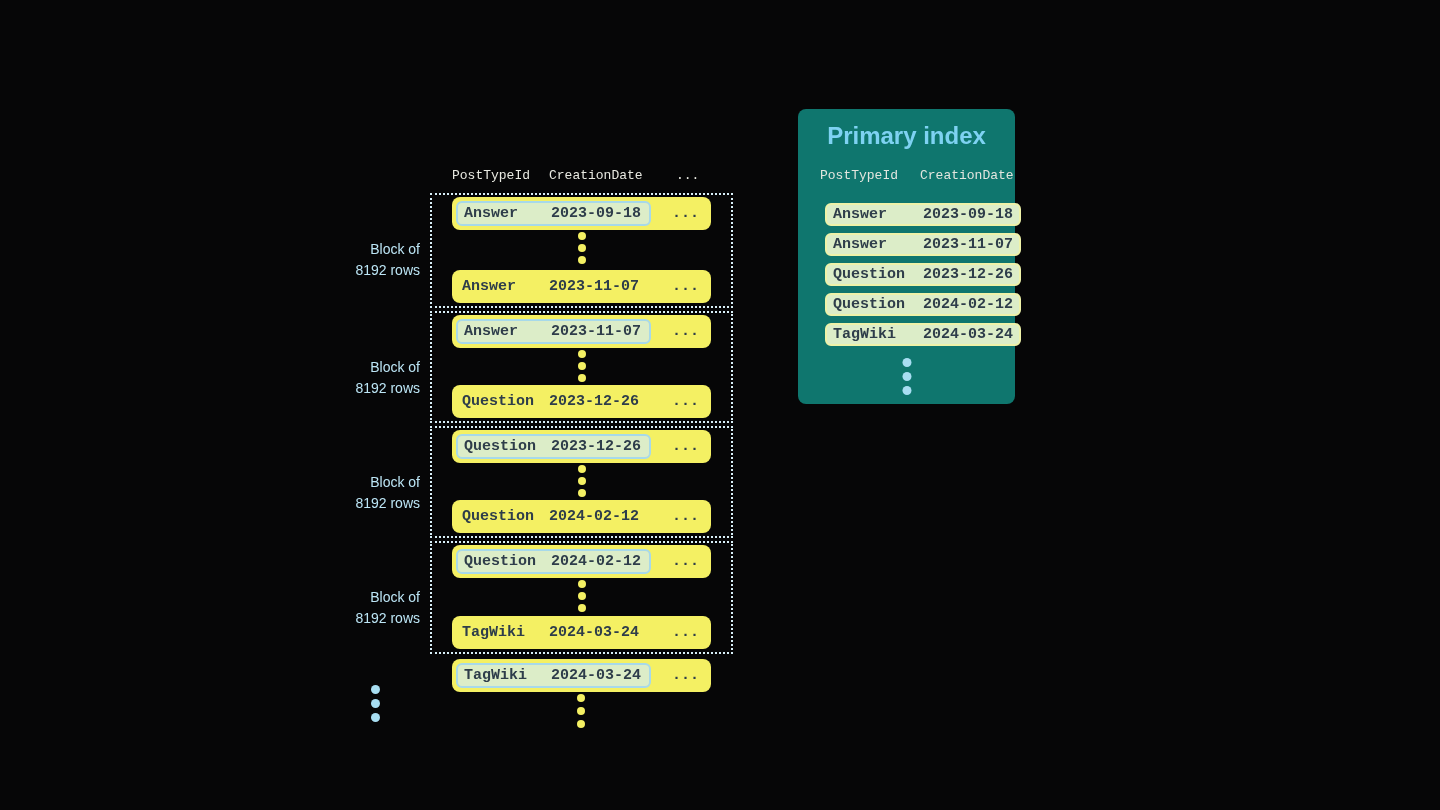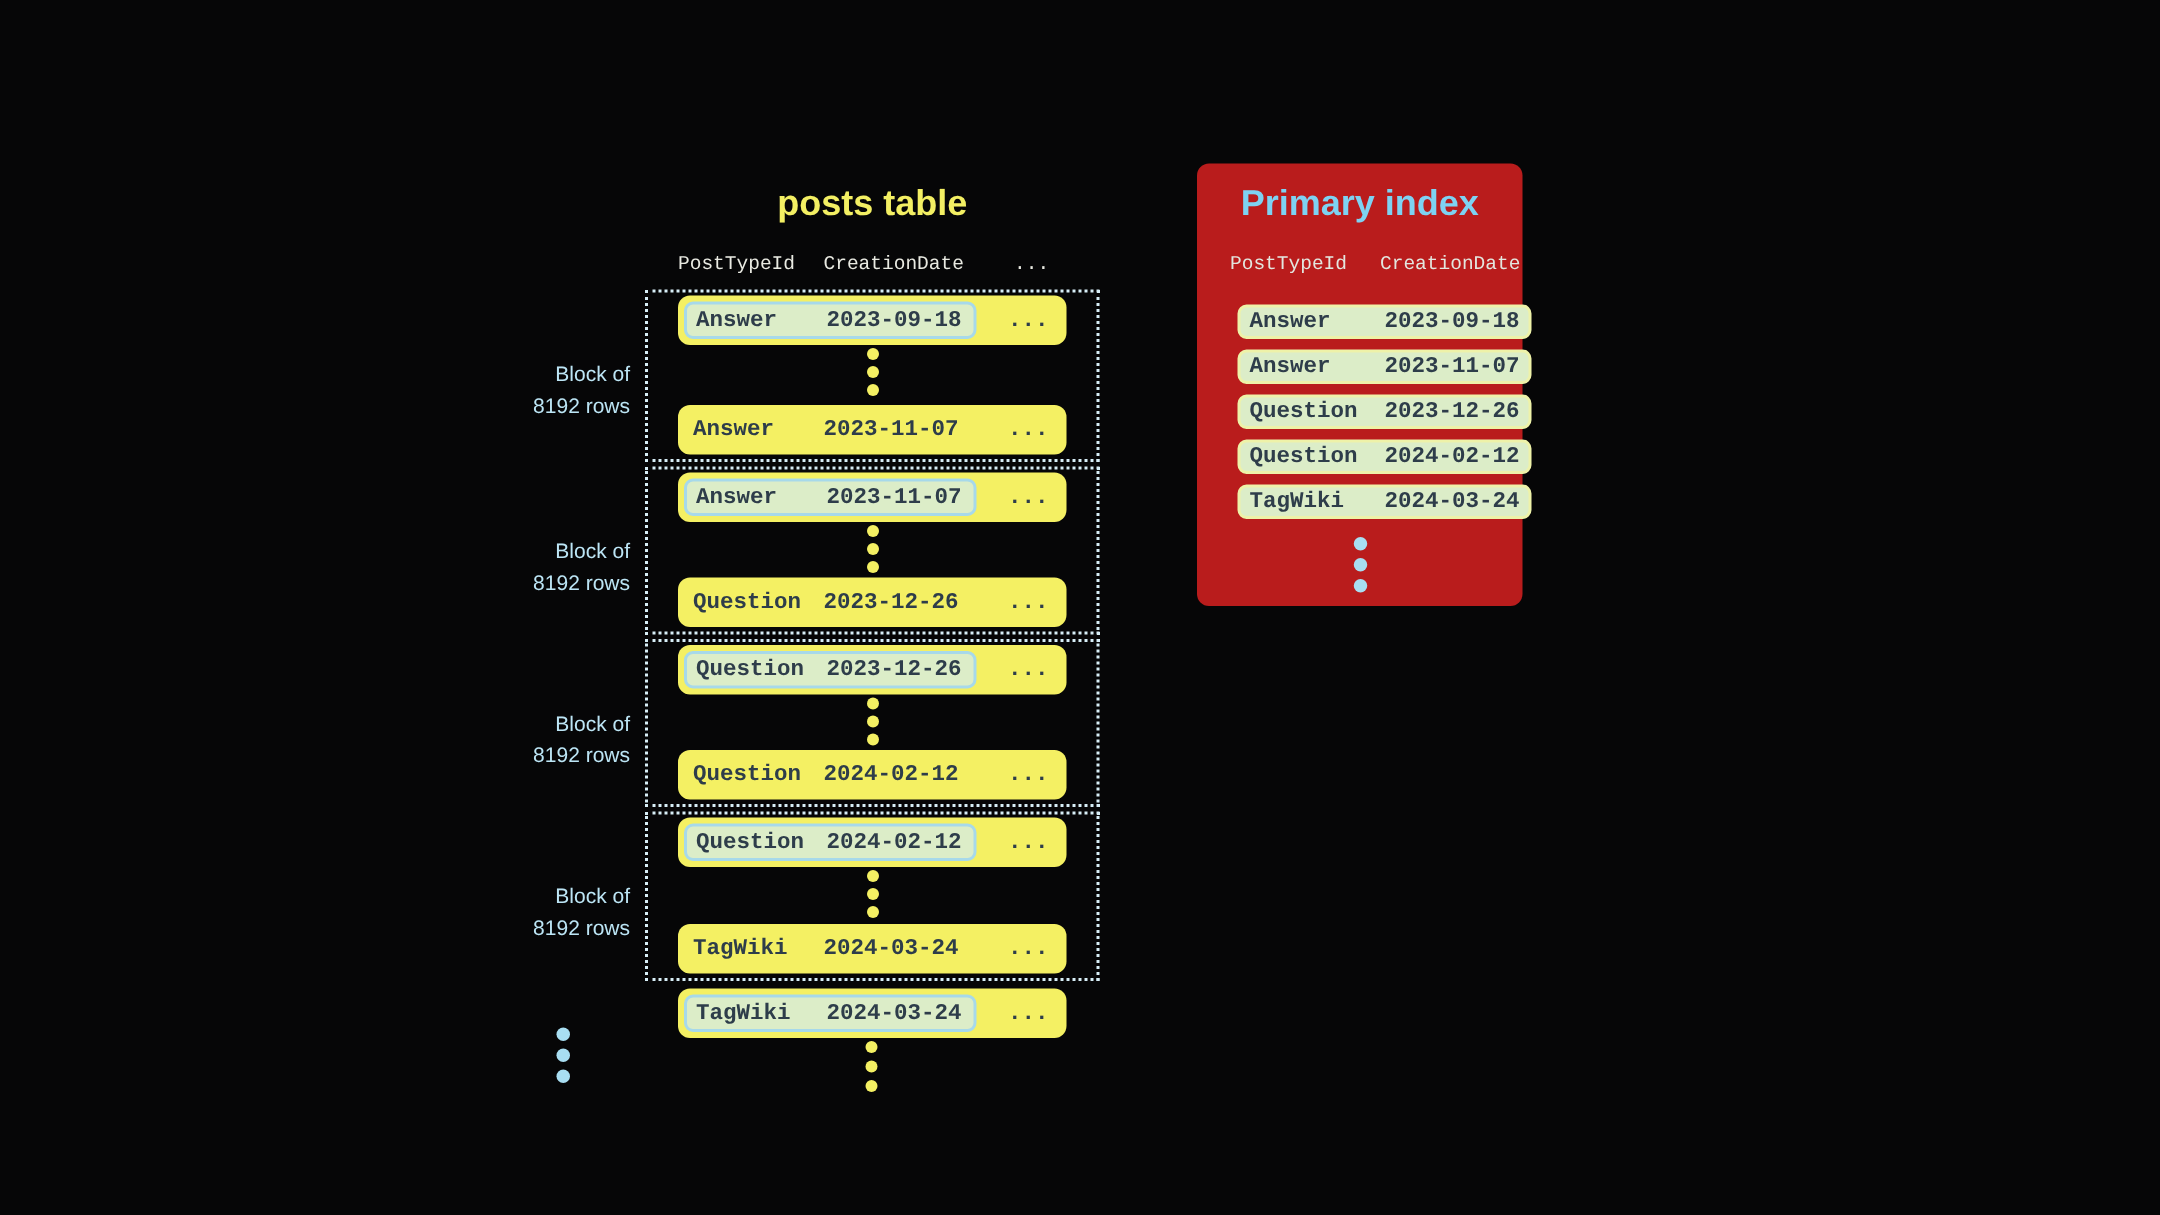--- a/index.html
+++ b/index.html
@@ -39,39 +39,38 @@
   .cdots{display:flex;flex-direction:column;gap:5px;}
   .cdots i{width:9px;height:9px;border-radius:50%;background:#a8def2;display:block;}
   .cdots.left{position:absolute;left:371px;top:685px;}
 
   .blk-label{position:absolute;left:240px;width:180px;text-align:right;
              font-size:14px;line-height:21px;color:#bce5f5;}
   .l1{top:239px;} .l2{top:357px;} .l3{top:472px;} .l4{top:587px;}
 
   
   .panel{position:absolute;left:798px;top:109px;width:217px;height:295px;
-         background:#b91c1c;border-radius:8px;}
+         background:#0f766e;border-radius:8px;}
   .pi-title{position:absolute;left:0;top:13px;width:100%;text-align:center;
             font-size:24px;font-weight:700;color:#7ed2f2;}
   .pi-header{position:absolute;left:22px;top:59px;display:flex;
              font-size:13px;color:#e3e6df;}
   .pi-header .c1{width:100px;}
   .irow{position:absolute;left:27px;width:196px;height:23px;box-sizing:border-box;
         background:#dcedc8;border:2px solid #eef2a9;border-radius:6px;
         display:flex;align-items:center;justify-content:space-between;
         padding:0 6px;font-size:15px;font-weight:700;color:#2e3d4a;}
   .ir0{top:94px;} .ir1{top:124px;} .ir2{top:154px;} .ir3{top:184px;} .ir4{top:214px;}
   .cdots.panelbottom{position:absolute;left:50%;transform:translateX(-50%);top:249px;}
 </style>
 </head>
 <body>
 
 <div id="stage">
 
-  <div class="pt-title">posts table</div>
 
   <div class="pt-header mono">
     <span class="c1">PostTypeId</span>
     <span class="c2">CreationDate</span>
     <span>...</span>
   </div>
 
   <div class="blk-label l1">
     <div>Block of</div>
     <div>8192 rows</div>

